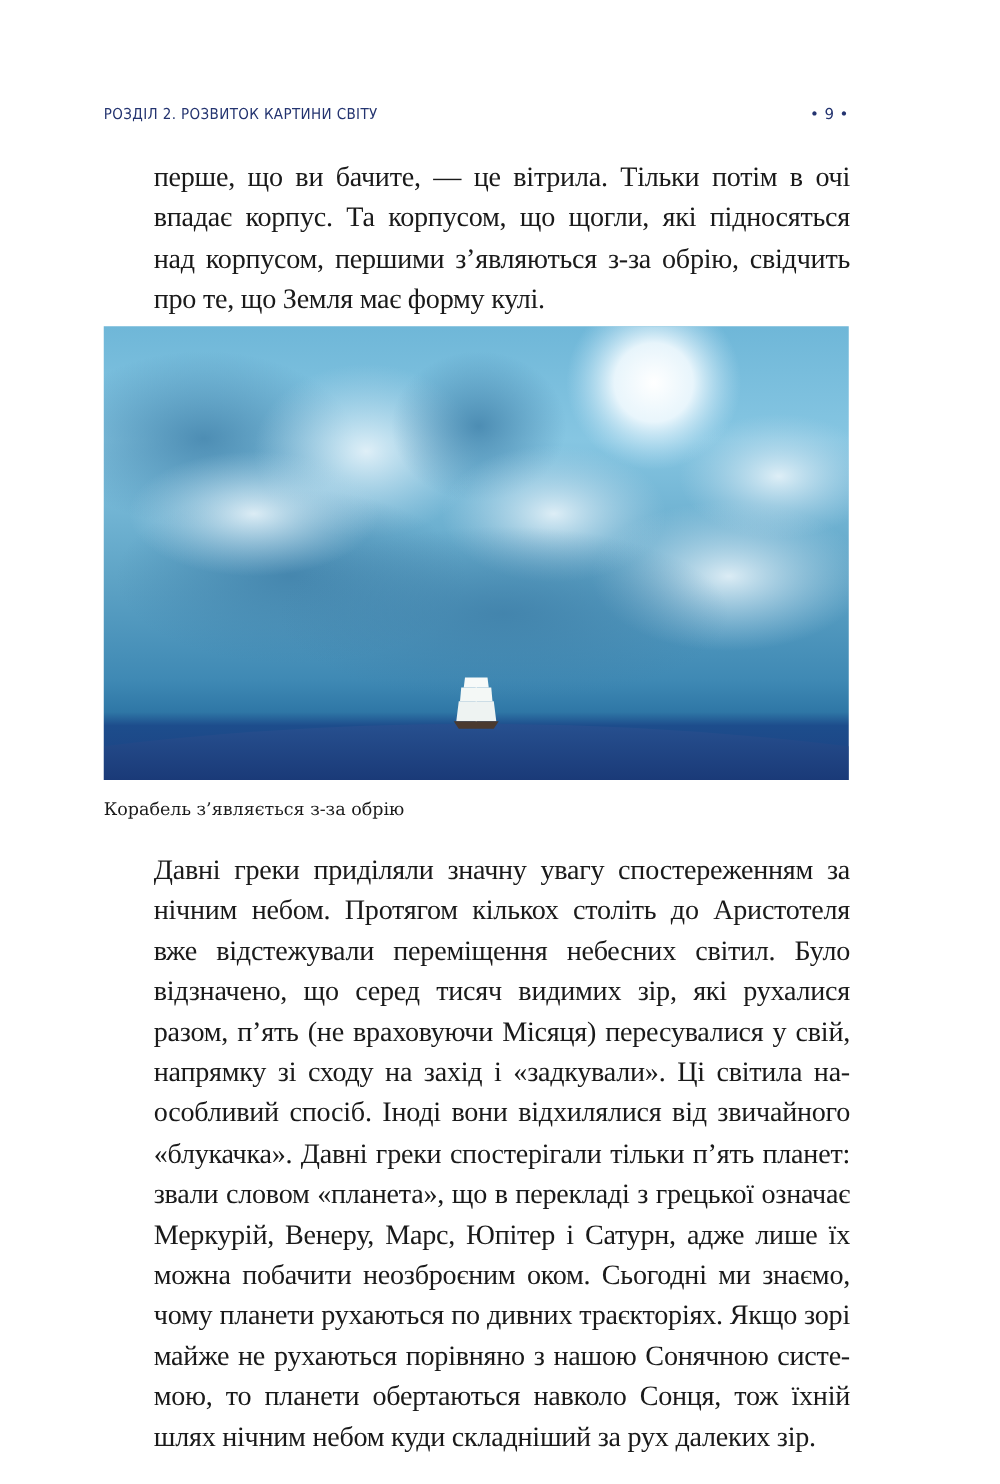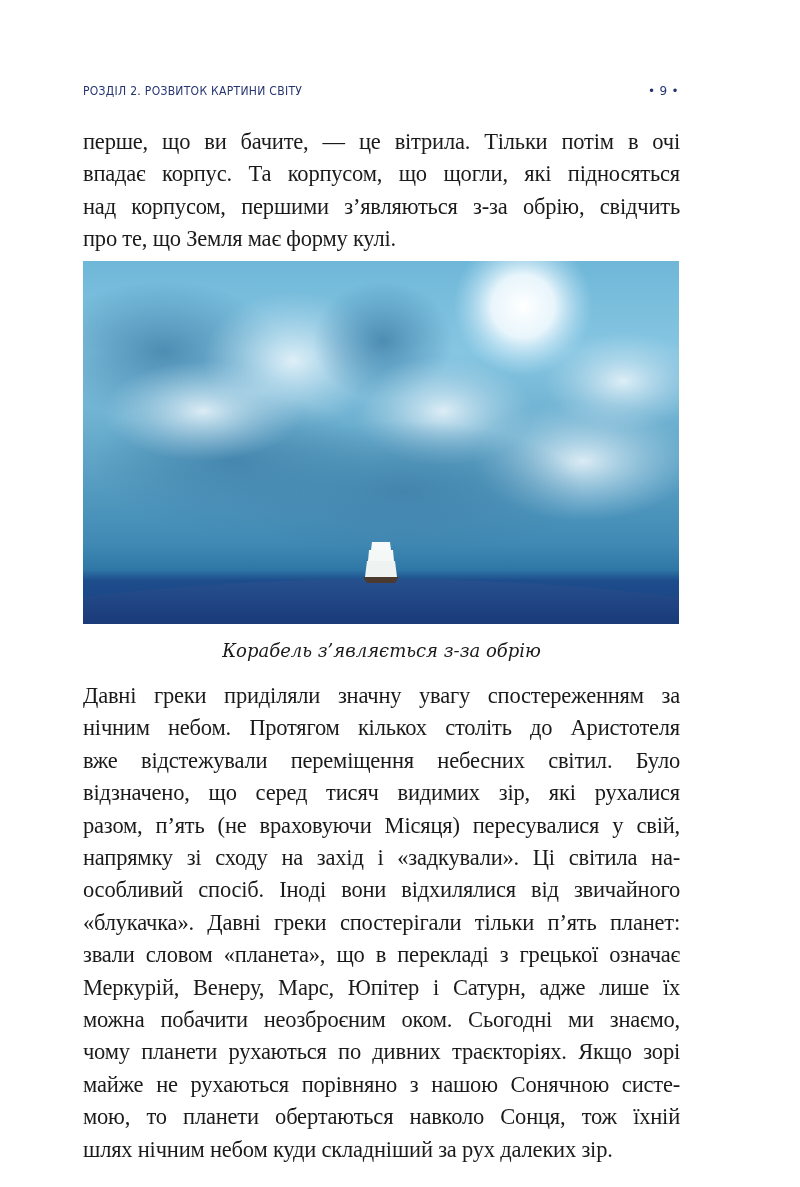--- a/index.html
+++ b/index.html
@@ -10,30 +10,30 @@
     color: #243470; font-family: "DejaVu Sans", sans-serif; font-size: 12px;
     letter-spacing: 0.3px;
   }
   .header .title { font-stretch: condensed; }
   .para {
     position: absolute; left: 83px; width: 597px;
     font-family: "Liberation Serif", serif; font-size: 22.5px; line-height: 32.4px;
     color: #1a1a1a; text-align: justify; margin: 0;
     letter-spacing: -0.2px;
   }
-  .para .ln { display: block; text-align: justify; text-align-last: justify; white-space: nowrap; }
+  .para .ln { display: block; text-align: justify; text-align-last: justify; white-space: nowrap; margin-left: 40px; }
   .para .ln.last { text-align-last: left; }
   .figure {
     position: absolute; left: 83px; top: 261px; width: 596px; height: 363px;
     overflow: hidden;
     background: linear-gradient(180deg, #6fb7d8 0%, #86c6e2 25%, #5fa4c6 55%, #3f89b4 78%, #2f77a6 85%, #1d4d8c 88%, #1b3f80 100%);
   }
   .caption {
-    position: absolute; left: 83px; width: 597px; top: 640px; text-align: center;
-    font-family: "DejaVu Serif", serif; font-style: italic; font-size: 18px; color: #1a1a1a;
+    position: absolute; left: 83px; width: 597px; top: 640px; 
+    font-family: "DejaVu Serif", serif; font-size: 14px; color: #1a1a1a;
   }
 </style>
 </head>
 <body>
 
 <div class="header">
   <span class="title">РОЗДІЛ 2. РОЗВИТОК КАРТИНИ СВІТУ</span>
   <span>• 9 •</span>
 </div>
 

